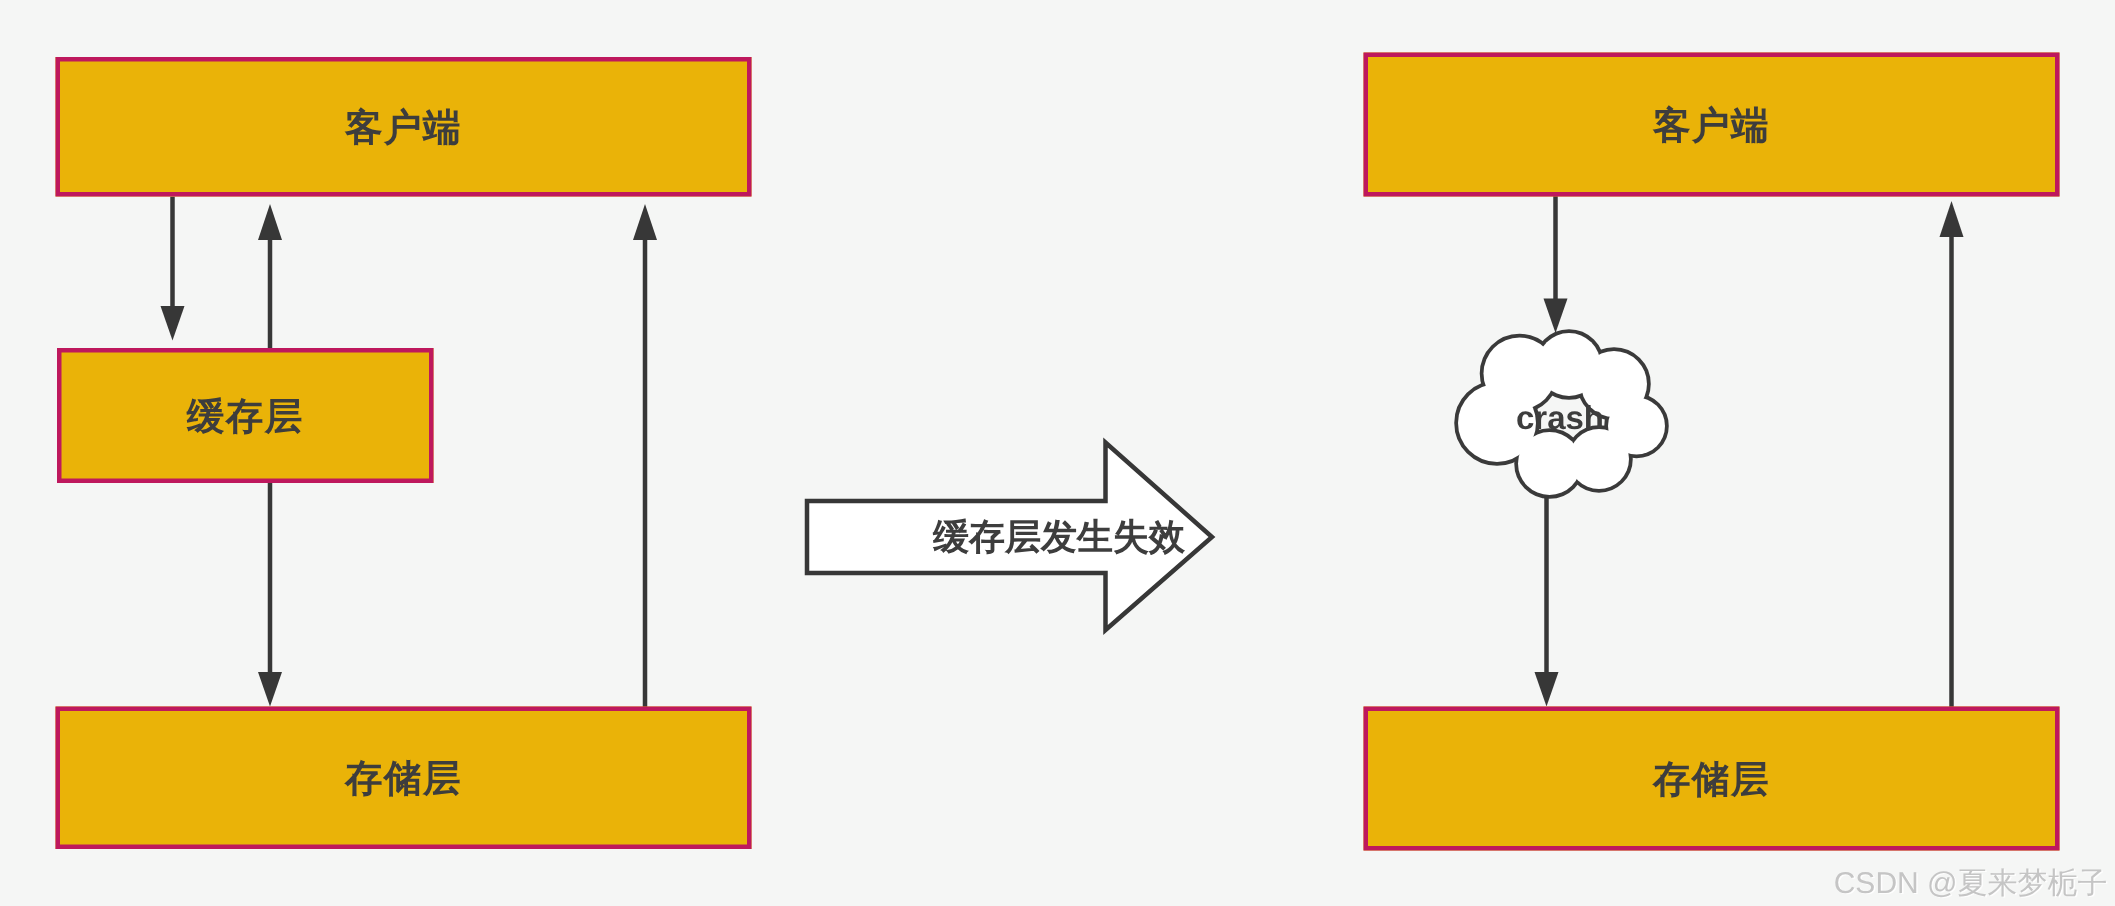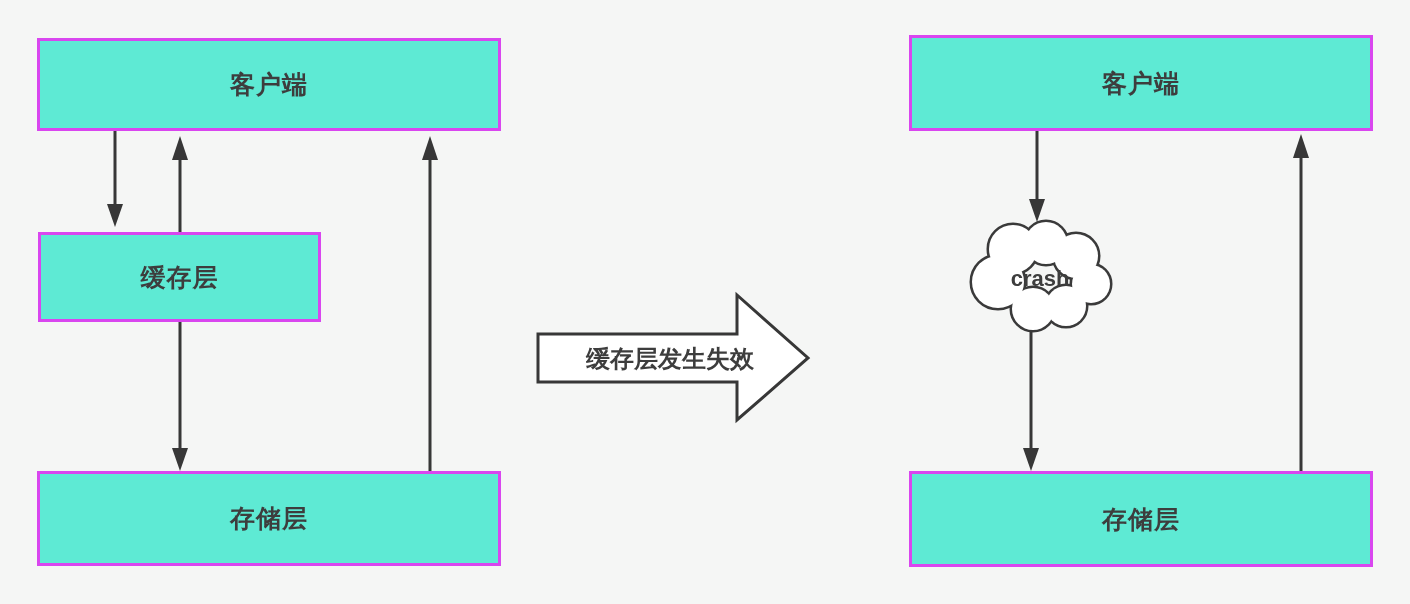--- a/index.html
+++ b/index.html
@@ -18,50 +18,51 @@
   .connector-layer {
     position: absolute;
     left: 0;
     top: 0;
     width: 1410px;
     height: 604px;
   }
   .node {
     position: absolute;
     box-sizing: border-box;
-    background: #5eead4;
-    border: 3px solid #d946ef;
+    background: #eab308;
+    border: 3px solid #be185d;
     display: flex;
     align-items: center;
     justify-content: center;
   }
   .node-label {
     font-size: 25px;
     font-weight: bold;
     color: #3d3d3d;
     letter-spacing: 1px;
     white-space: nowrap;
   }
   .node-client-before  { left: 37px;  top: 38px;  width: 464px; height: 93px; }
-  .node-cache-before   { left: 38px;  top: 232px; width: 283px; height: 90px; }
+  .node-cache-before   { left: 38px;  top: 232px; width: 251px; height: 90px; }
   .node-storage-before { left: 37px;  top: 471px; width: 464px; height: 95px; }
   .node-client-after   { left: 909px; top: 35px;  width: 464px; height: 96px; }
   .node-storage-after  { left: 909px; top: 471px; width: 464px; height: 96px; }
 
   .transition-label {
     position: absolute;
     left: 540px;
     top: 346px;
     width: 260px;
     text-align: center;
     font-size: 24px;
     font-weight: bold;
     color: #3d3d3d;
     line-height: 26px;
     white-space: nowrap;
+    padding-left: 36px;
   }
   .crash-label {
     position: absolute;
     left: 985px;
     top: 268px;
     width: 110px;
     text-align: center;
     font-size: 22px;
     font-weight: 700;
     color: #3d3d3d;
@@ -175,14 +176,15 @@
   <div class="transition-label">缓存层发生失效</div>
 
   <div class="node node-client-after">
     <span class="node-label">客户端</span>
   </div>
   <div class="crash-label">crash</div>
   <div class="node node-storage-after">
     <span class="node-label">存储层</span>
   </div>
 
+  <div class="watermark">CSDN @夏来梦栀子</div>
 
 </div>
 
 </body></html>

